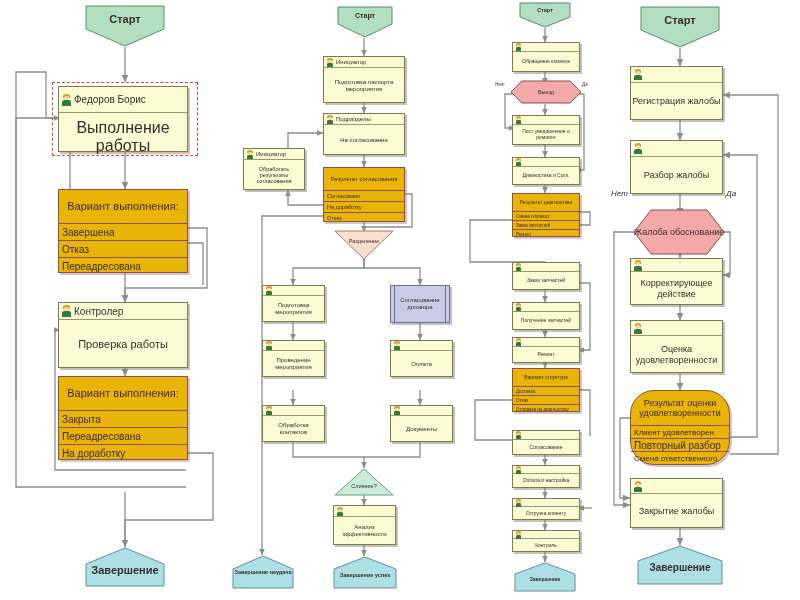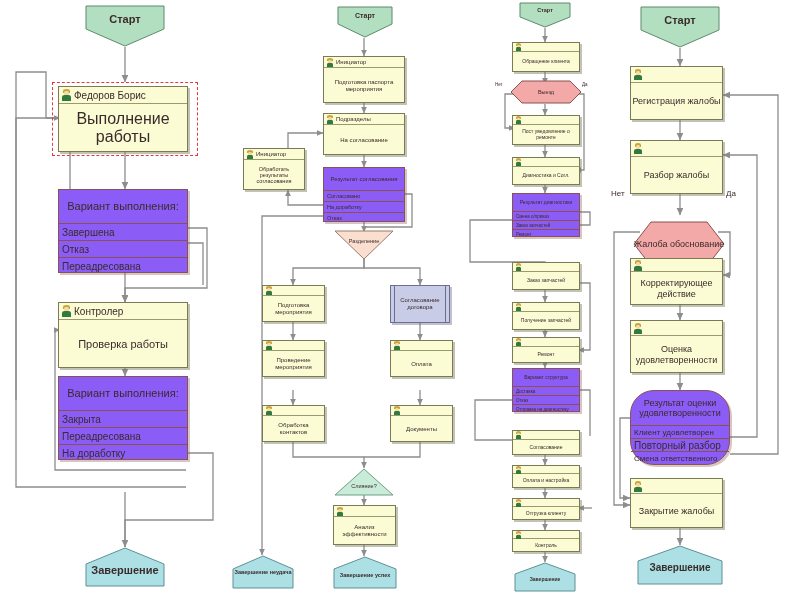--- a/index.html
+++ b/index.html
@@ -16,21 +16,21 @@
   .task .bdy{display:flex;align-items:center;justify-content:center;text-align:center;padding:1px;box-sizing:border-box;line-height:1.12;}
 
   
   .pic{flex:0 0 auto;position:relative;display:inline-block;}
   .pic i{position:absolute;display:block;}
   .pic .hair{background:#caa33a;border-radius:50% 50% 0 0;}
   .pic .face{background:#f6dba6;border-radius:40%;}
   .pic .body{background:#2f7a3f;border-radius:30% 30% 0 0;}
 
   
-  .res{background:#8b5cf6;border:1px solid #8a5150;box-shadow:2px 2px 0 rgba(140,90,90,.35);}
+  .res{background:#eab308;border:1px solid #8a5150;box-shadow:2px 2px 0 rgba(140,90,90,.35);}
   .res .rt{display:flex;align-items:center;justify-content:center;text-align:center;line-height:1.12;box-sizing:border-box;padding:1px;}
   .res .ri{border-top:1px solid #8a5150;display:flex;align-items:center;box-sizing:border-box;padding-left:3px;white-space:nowrap;overflow:hidden;}
 
   
   .sub{background:#c9cce6;border:1px solid #6d6f92;box-shadow:2px 2px 0 rgba(100,100,130,.4);}
   .sub::before{content:"";position:absolute;left:3px;top:0;bottom:0;width:1px;background:#6d6f92;}
   .sub::after{content:"";position:absolute;right:3px;top:0;bottom:0;width:1px;background:#6d6f92;}
   .sub .st{width:100%;height:100%;display:flex;align-items:center;justify-content:center;text-align:center;line-height:1.12;}
 
   
@@ -40,21 +40,21 @@
 
   
   .gate{position:absolute;}
   .gate .gl{position:absolute;left:0;right:0;text-align:center;z-index:2;}
 
   
   .hex{position:absolute;inset:0;}
 
   .dashed{position:absolute;border:1px dashed #e03a3a;box-sizing:border-box;}
 
-  .edgelbl{position:absolute;white-space:nowrap;}
+  .edgelbl{position:absolute;white-space:nowrap;font-style:italic;}
 </style>
 </head>
 <body>
 
 <div id="stage">
 
   <svg class="wires" viewBox="0 0 800 600">
     <defs>
       <marker id="ah" markerWidth="7" markerHeight="7" refX="5.4" refY="2.6" orient="auto">
         <path d="M0,0 L5.6,2.6 L0,5.2 z" fill="#8d8d8d"></path>
@@ -156,21 +156,21 @@
   <div class="node term" style="left:85px;top:5px;width:80px;height:42px;font-size:11px;">
     <svg class="pent" viewBox="0 0 80 42" preserveAspectRatio="none">
       <polygon points="1,1 79,1 79,24 40,41 1,24" fill="#b3dfc1" stroke="#5d8a6c" stroke-width="1"></polygon>
     </svg>
     <span class="tl" style="padding-top:8px;">Старт</span>
   </div>
 
   <div class="dashed" style="left:52px;top:82px;width:146px;height:74px;"></div>
 
   <div class="node task" style="left:58px;top:86px;width:130px;height:66px;">
-    <div class="hdr" style="height:17px;font-size:10px;">
+    <div class="hdr" style="height:26px;font-size:10px;">
       <span class="pic" style="width:11px;height:12px;">
         <i class="hair" style="left:2px;top:0;width:7px;height:4px;"></i>
         <i class="face" style="left:3px;top:2px;width:5px;height:5px;"></i>
         <i class="body" style="left:1px;top:6px;width:9px;height:6px;"></i>
       </span>
       <span class="nm">Федоров Борис</span>
     </div>
     <div class="bdy" style="height:48px;font-size:16px;">Выполнение работы</div>
   </div>
 
@@ -524,21 +524,21 @@
     <div class="hdr" style="height:16px;">
       <span class="pic" style="width:10px;height:11px;">
         <i class="hair" style="left:2px;top:0;width:6px;height:4px;"></i>
         <i class="face" style="left:3px;top:2px;width:4px;height:4px;"></i>
         <i class="body" style="left:1px;top:6px;width:8px;height:5px;"></i>
       </span>
     </div>
     <div class="bdy" style="height:37px;font-size:9px;">Разбор жалобы</div>
   </div>
 
-  <div class="node" style="left:633px;top:209px;width:92px;height:46px;margin-top:12px;">
+  <div class="node" style="left:633px;top:209px;width:92px;height:46px;">
     <svg class="hex" viewBox="0 0 92 46" preserveAspectRatio="none">
       <polygon points="18,1 74,1 91,23 74,45 18,45 1,23" fill="#f2a9a7" stroke="#8a5150" stroke-width="1"></polygon>
     </svg>
     <div style="position:absolute;inset:0;display:flex;align-items:center;justify-content:center;text-align:center;font-size:9px;line-height:1.15;z-index:2;">Жалоба обоснование</div>
   </div>
   <span class="edgelbl" style="left:611px;top:189px;font-size:8px;">Нет</span>
   <span class="edgelbl" style="left:726px;top:189px;font-size:8px;">Да</span>
 
   <div class="node task" style="left:630px;top:258px;width:93px;height:47px;">
     <div class="hdr" style="height:13px;">

